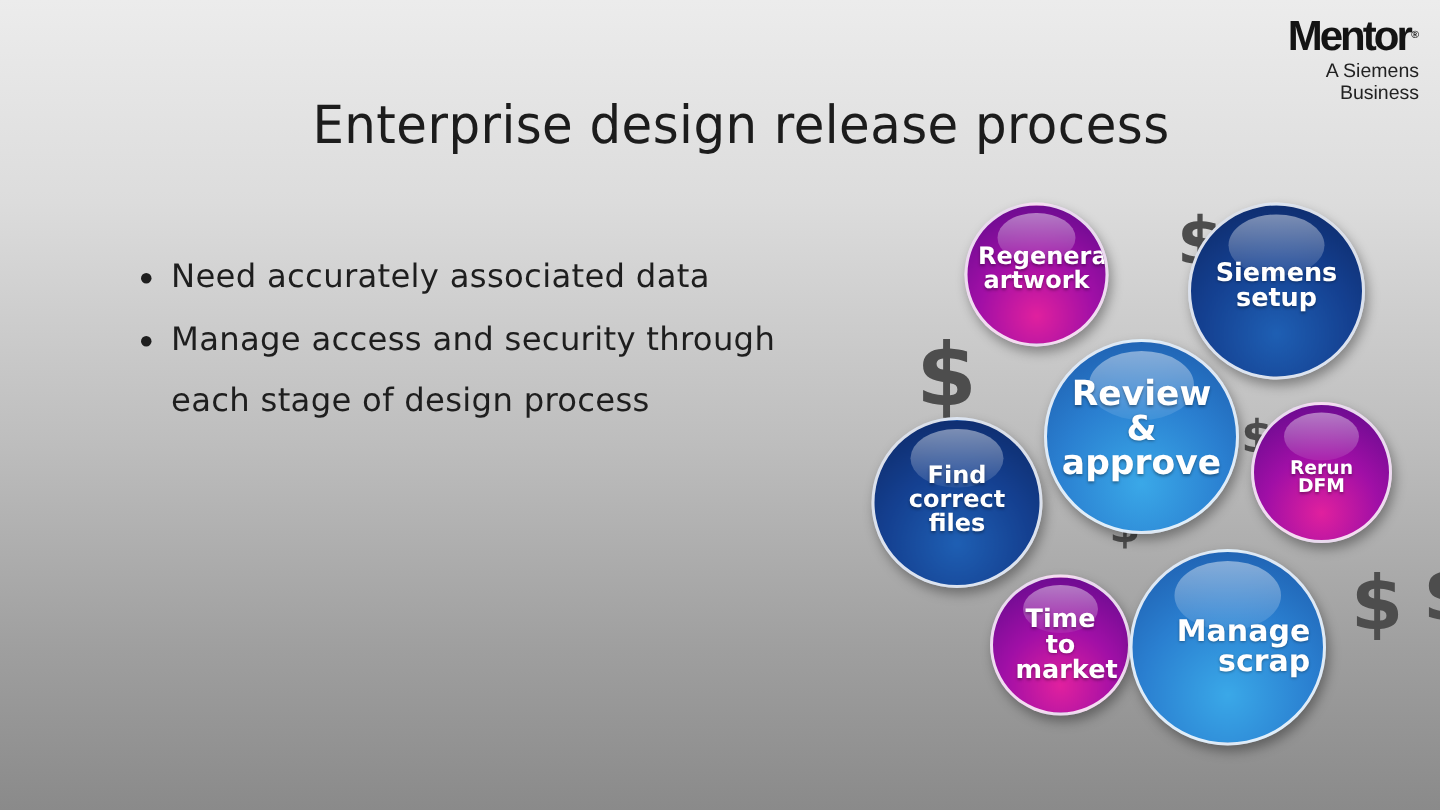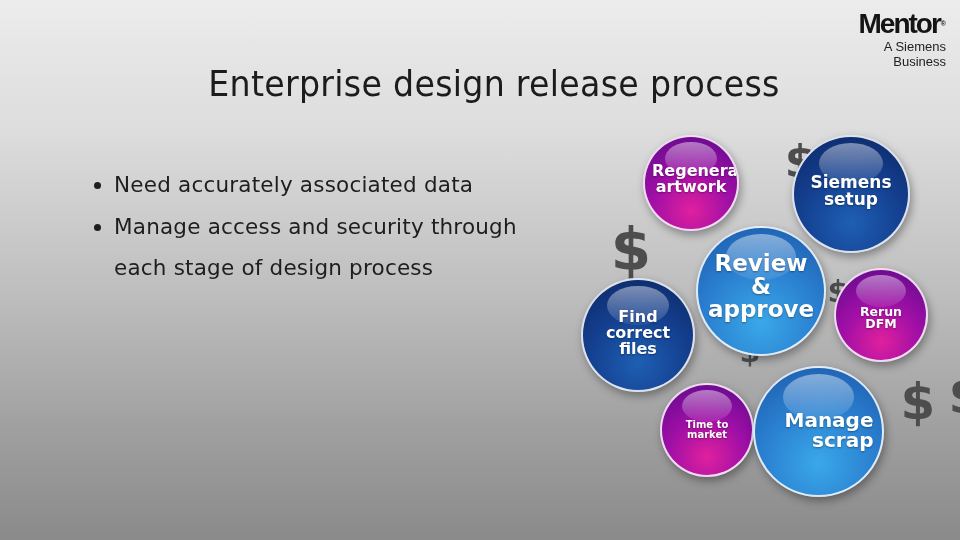--- a/index.html
+++ b/index.html
@@ -93,18 +93,18 @@
 
 <div class="bubble darkblue" style="left:581px; top:278px; width:114px; height:114px;">
   <span class="label" style="font-size:16px; width:74px; margin-top:-4px;">Find correct files</span>
 </div>
 
 <div class="bubble lightblue" style="left:696px; top:226px; width:130px; height:130px;">
   <span class="label" style="font-size:23px; width:110px; margin-top:-10px;">Review &amp; approve</span>
 </div>
 
 <div class="bubble purple" style="left:660px; top:383px; width:94px; height:94px;">
-  <span class="label" style="font-size:10px; width:60px; margin-top:0px;">Time to market</span>
+  <span class="label" style="font-size:17px; width:60px; margin-top:0px;">Time to market</span>
 </div>
 
 <div class="bubble lightblue" style="left:753px; top:366px; width:131px; height:131px;">
   <span class="label" style="font-size:20px; width:110px; margin-top:-4px;text-align:right;">Manage scrap</span>
 </div>
 
 </body></html>

